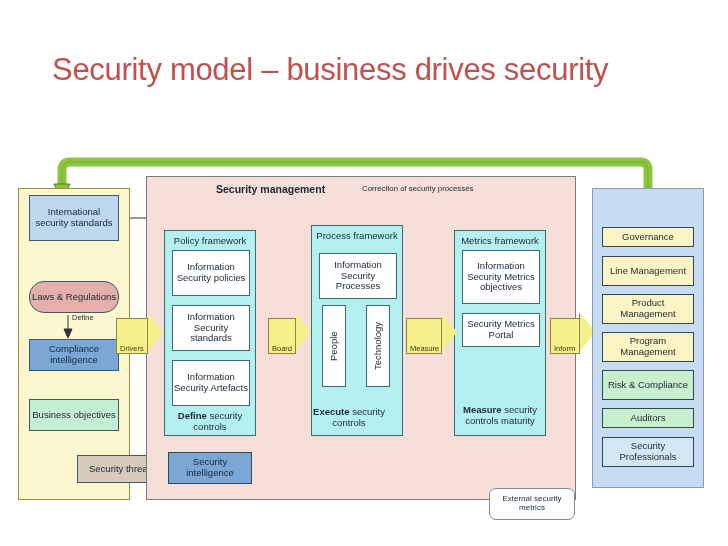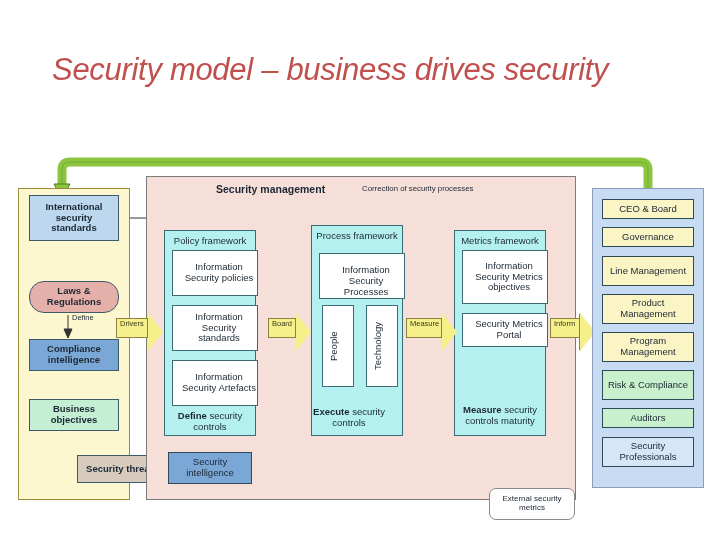--- a/index.html
+++ b/index.html
@@ -10,21 +10,20 @@
     overflow:hidden;
     position:relative;
   }
   #slide{position:absolute;left:0;top:0;width:728px;height:546px;}
 
   
   .title{
     position:absolute;left:52px;top:52px;width:660px;
     font-size:31px;color:#c0504d;letter-spacing:-0.3px;
     white-space:nowrap;
-    font-style:italic;
   }
 
   
   .box{
     position:absolute;
     box-sizing:border-box;
     display:flex;align-items:center;justify-content:center;
     text-align:center;
     color:#1b2733;
     line-height:1.12;
@@ -40,54 +39,54 @@
   .panel-center{
     left:146px;top:176px;width:430px;height:324px;
     background:#f6ded9;border:1.3px solid #7b7b7b;
   }
   .panel-right{
     left:592px;top:188px;width:112px;height:300px;
     background:#c7dcf2;border:1.3px solid #8b9dbb;
   }
 
   
-  .lbox{border:1.4px solid #3d5a6b;width:90px;left:29px;font-weight:bold;}
+  .lbox{border:1.4px solid #3d5a6b;width:90px;left:29px;}
   .c-blue-light{background:#bdd7ee;}
   .c-red{background:#e6b0aa;border-radius:15px;}
   .c-blue{background:#7ba7d7;}
   .c-green-light{background:#c5efd2;}
   .c-tan{background:#d6cbbd;}
 
   
   .fw{
     background:#b5f0f0;border:1.5px solid #3d6b75;
     display:block;text-align:center;
   }
   .fw-title{
     font-size:9.5px;color:#1b2733;padding-top:5px;line-height:1.1;
   }
   .inner{
     position:absolute;background:#ffffff;border:1.5px solid #3d6b75;
     display:flex;align-items:center;justify-content:center;
-    text-align:center;font-size:9.5px;line-height:1.15;color:#1b2733;padding-left:8px;
+    text-align:center;font-size:9.5px;line-height:1.15;color:#1b2733;
   }
   .vert{
     writing-mode:vertical-rl;transform:rotate(180deg);
   }
 
   
   .rbox{border:1.4px solid #2e4a57;width:92px;left:602px;}
   .c-cream{background:#fbf4c4;}
   .c-green2{background:#c8f0cd;}
   .c-blue2{background:#d6e6f7;}
 
   
   .chev{
-    position:absolute;height:20px;
-    display:flex;align-items:flex-start;
+    position:absolute;height:36px;
+    display:flex;align-items:flex-end;
     font-size:7.5px;color:#3a3a1e;
     background:#f6f08a;
     border:1px solid #8a8440;
     box-sizing:border-box;
     padding-left:3px;
   }
   .chev .tip{
     position:absolute;left:100%;top:-6px;
     width:0;height:0;
     border-top:19px solid transparent;
@@ -219,21 +218,21 @@
   <div class="inner" style="left:172px;top:360px;width:76px;height:44px;">
     <span>Information Security Artefacts</span>
   </div>
   <div class="lbl" style="left:164px;top:410px;width:92px;text-align:center;font-size:9.5px;line-height:1.2;white-space:normal;">
     <b>Define</b><span> security controls</span>
   </div>
 
   <div class="box fw" style="left:311px;top:225px;width:92px;height:211px;">
     <div class="fw-title">Process framework</div>
   </div>
-  <div class="inner" style="left:319px;top:253px;width:76px;height:44px;align-items:flex-end;">
+  <div class="inner" style="left:319px;top:253px;width:76px;height:44px;">
     <span>Information Security Processes</span>
   </div>
   <div class="inner vert" style="left:322px;top:305px;width:22px;height:80px;">
     <span>People</span>
   </div>
   <div class="inner vert" style="left:366px;top:305px;width:22px;height:80px;">
     <span>Technology</span>
   </div>
   <div class="lbl" style="left:311px;top:406px;width:76px;text-align:center;font-size:9.5px;line-height:1.2;white-space:normal;">
     <b>Execute</b><span> security controls</span>
@@ -272,23 +271,20 @@
   <div class="box sec-int">
     <span>Security intelligence</span>
   </div>
 
   <div class="box ext-metrics">
     <span>External security metrics</span>
   </div>
 
   <div class="box panel-right"></div>
 
-  <div class="box rbox c-cream" style="top:199px;height:20px;">
-    <span>CEO &amp; Board</span>
-  </div>
   <div class="box rbox c-cream" style="top:256px;height:30px;">
     <span>Line Management</span>
   </div>
   <div class="box rbox c-cream" style="top:227px;height:20px;">
     <span>Governance</span>
   </div>
   <div class="box rbox c-cream" style="top:294px;height:30px;">
     <span>Product Management</span>
   </div>
   <div class="box rbox c-cream" style="top:332px;height:30px;">

